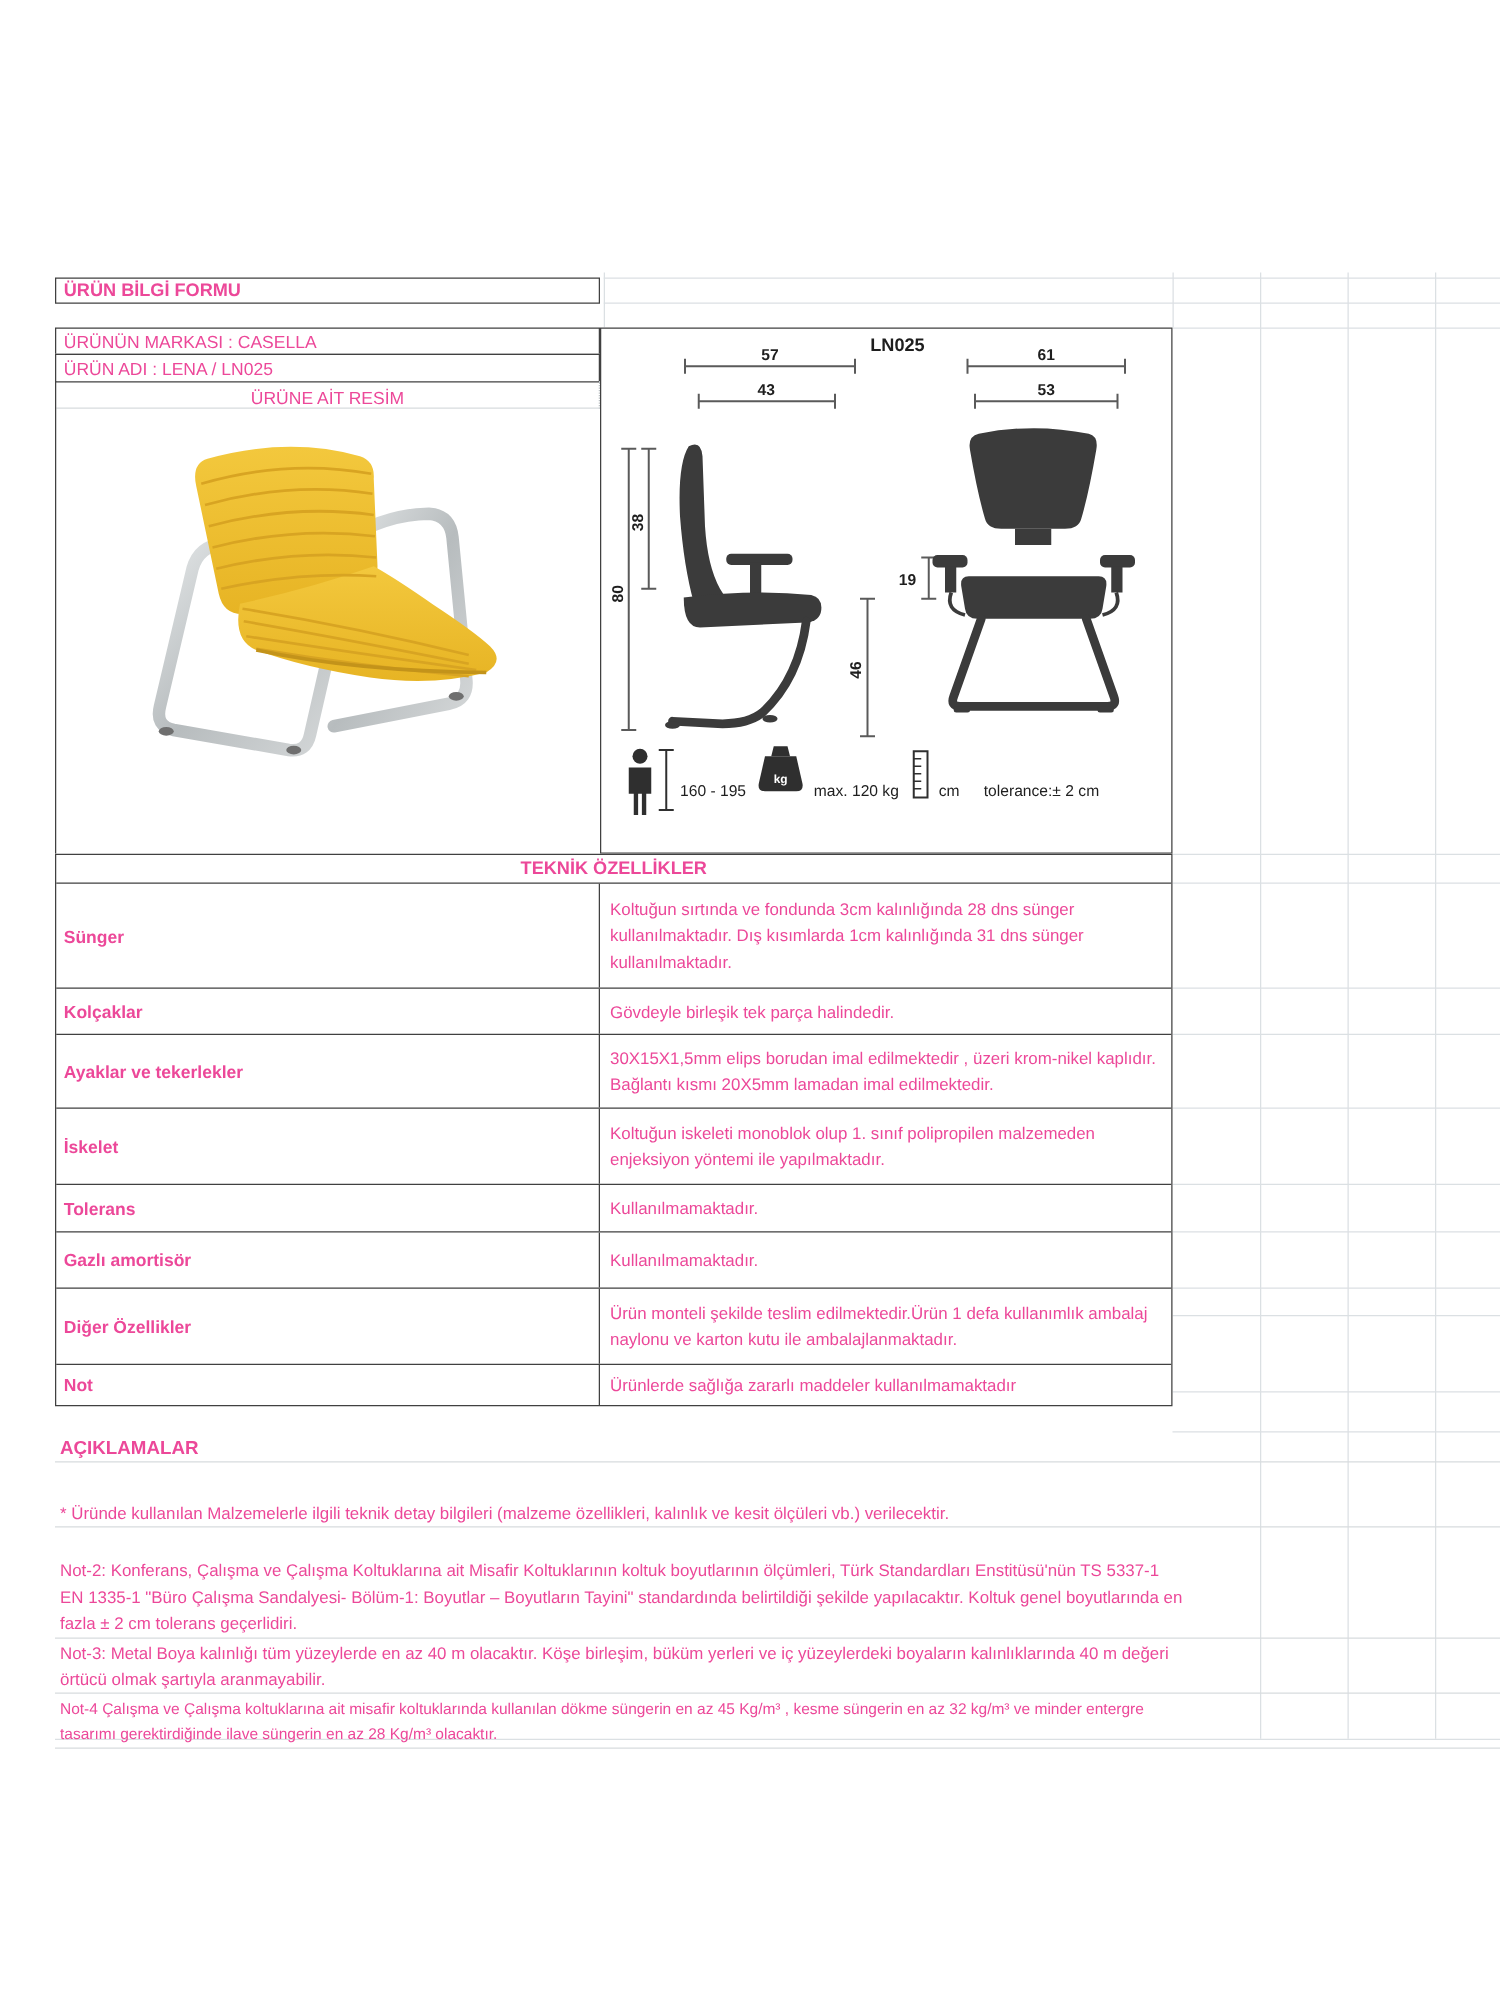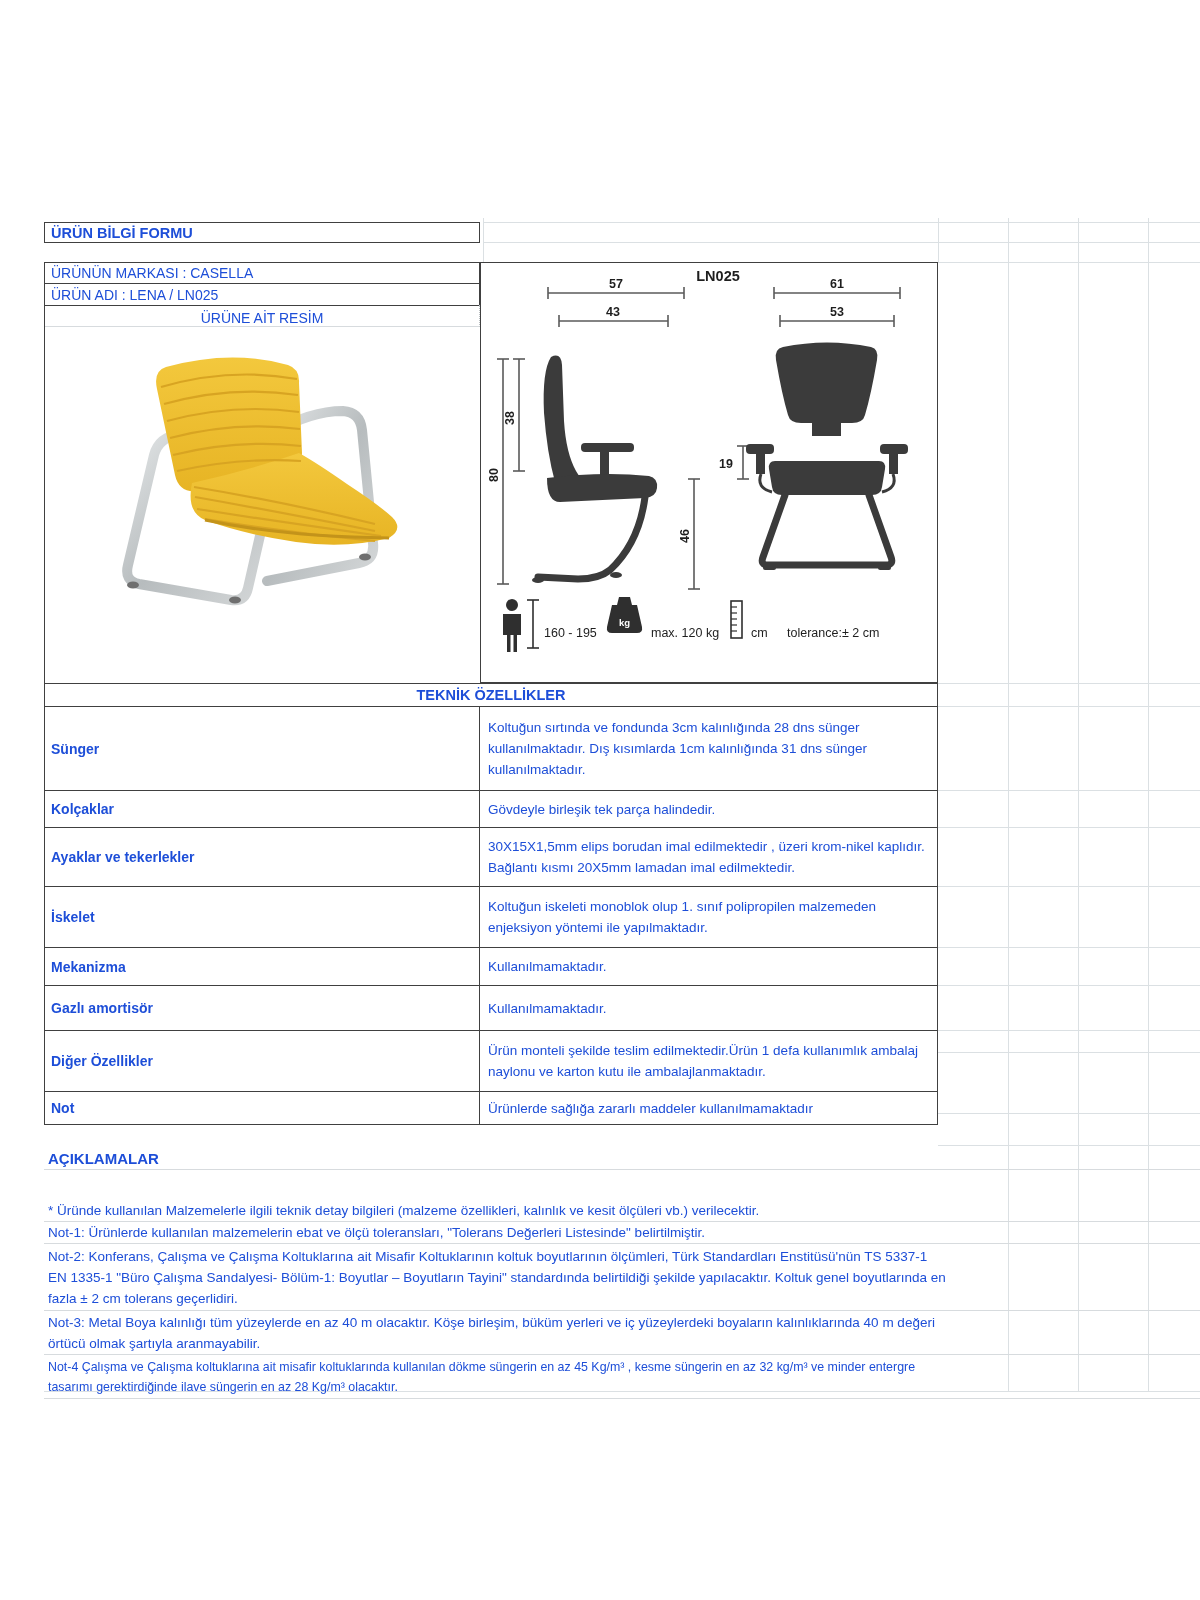--- a/index.html
+++ b/index.html
@@ -1,17 +1,17 @@
 <!DOCTYPE html>
 <html><head>
 <meta charset="utf-8">
 <style>
   html,body{margin:0;padding:0;background:#ffffff;}
   .page{position:relative;width:1200px;height:1600px;background:#fff;
-        font-family:"Liberation Sans", sans-serif;color:#1d4ed8;overflow:hidden;border-radius:12px;}
+        font-family:"Liberation Sans", sans-serif;color:#ec4899;overflow:hidden;border-radius:12px;}
   
   .hline{position:absolute;height:1px;background:#dbe0e3;}
   .vline{position:absolute;width:1px;background:#dbe0e3;}
   
   .cell{position:absolute;background:#fff;border:1.6px solid #404040;
         display:flex;align-items:center;padding:0 6px;font-size:14px;box-sizing:border-box;}
   .cell.bold{font-weight:bold;font-size:14.5px;}
   .resim-row{position:absolute;display:flex;align-items:flex-end;justify-content:center;
         font-size:14px;border-bottom:1px solid #d7dbde;border-right:1px dotted #b9bec1;box-sizing:border-box;}
   .img-box{position:absolute;border-left:1.6px solid #404040;box-sizing:border-box;}
@@ -247,44 +247,41 @@
     </div>
     <div class="srow" style="height:59px;">
       <div class="lab">Ayaklar ve tekerlekler</div>
       <div class="val">30X15X1,5mm elips borudan imal edilmektedir , üzeri krom-nikel kaplıdır. Bağlantı kısmı 20X5mm lamadan imal edilmektedir.</div>
     </div>
     <div class="srow" style="height:61px;">
       <div class="lab">İskelet</div>
       <div class="val">Koltuğun iskeleti monoblok olup 1. sınıf polipropilen malzemeden enjeksiyon yöntemi ile yapılmaktadır.</div>
     </div>
     <div class="srow" style="height:38px;">
-      <div class="lab">Mekanizma</div>
+      <div class="lab">Tolerans</div>
       <div class="val">Kullanılmamaktadır.</div>
     </div>
     <div class="srow" style="height:45px;">
       <div class="lab">Gazlı amortisör</div>
       <div class="val">Kullanılmamaktadır.</div>
     </div>
     <div class="srow" style="height:61px;">
       <div class="lab">Diğer Özellikler</div>
       <div class="val">Ürün monteli şekilde teslim edilmektedir.Ürün 1 defa kullanımlık ambalaj naylonu ve karton kutu ile ambalajlanmaktadır.</div>
     </div>
     <div class="srow" style="height:32px;">
       <div class="lab">Not</div>
       <div class="val">Ürünlerde sağlığa zararlı maddeler kullanılmamaktadır</div>
     </div>
   </div>
 
   <div class="notes-title">AÇIKLAMALAR</div>
   <div class="note-row" style="top:1170px;height:22px;">
     <span class="txt">* Üründe kullanılan Malzemelerle ilgili teknik detay bilgileri (malzeme özellikleri, kalınlık ve kesit ölçüleri vb.)  verilecektir.</span>
   </div>
-  <div class="note-row" style="top:1192px;height:22px;">
-    <span class="txt">Not-1: Ürünlerde kullanılan malzemelerin ebat ve ölçü toleransları, "Tolerans Değerleri Listesinde" belirtilmiştir.</span>
-  </div>
   <div class="note-row" style="top:1214px;height:67px;">
     <span class="txt">Not-2: Konferans, Çalışma ve Çalışma Koltuklarına ait  Misafir Koltuklarının koltuk boyutlarının ölçümleri, Türk Standardları Enstitüsü'nün TS 5337-1 EN 1335-1 "Büro Çalışma Sandalyesi- Bölüm-1: Boyutlar – Boyutların Tayini" standardında belirtildiği şekilde yapılacaktır. Koltuk genel boyutlarında en fazla ± 2 cm tolerans geçerlidiri.</span>
   </div>
   <div class="note-row" style="top:1281px;height:44px;">
     <span class="txt">Not-3: Metal Boya kalınlığı tüm yüzeylerde en az 40 m  olacaktır. Köşe birleşim, büküm yerleri ve iç yüzeylerdeki boyaların kalınlıklarında 40 m değeri örtücü olmak şartıyla aranmayabilir.</span>
   </div>
   <div class="note-row small" style="top:1325px;height:44px;">
     <span class="txt">Not-4 Çalışma ve Çalışma koltuklarına ait misafir koltuklarında kullanılan dökme süngerin en az 45 Kg/m³ , kesme süngerin en az 32 kg/m³ ve minder entergre tasarımı gerektirdiğinde ilave süngerin en az 28 Kg/m³ olacaktır.</span>
   </div>
 

